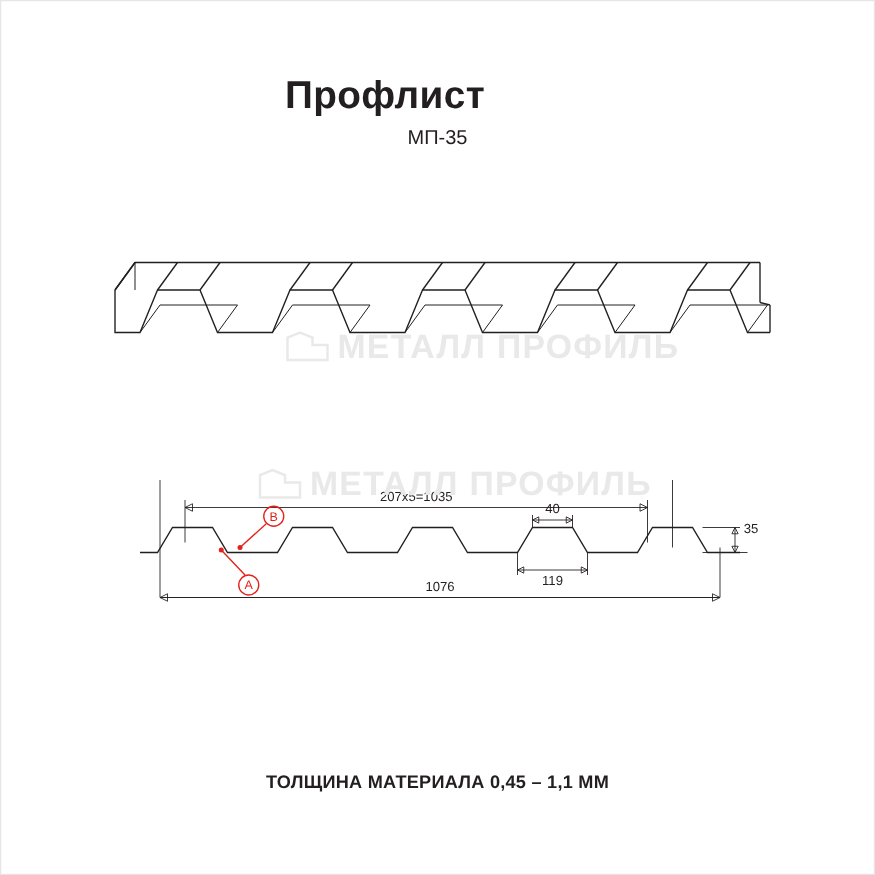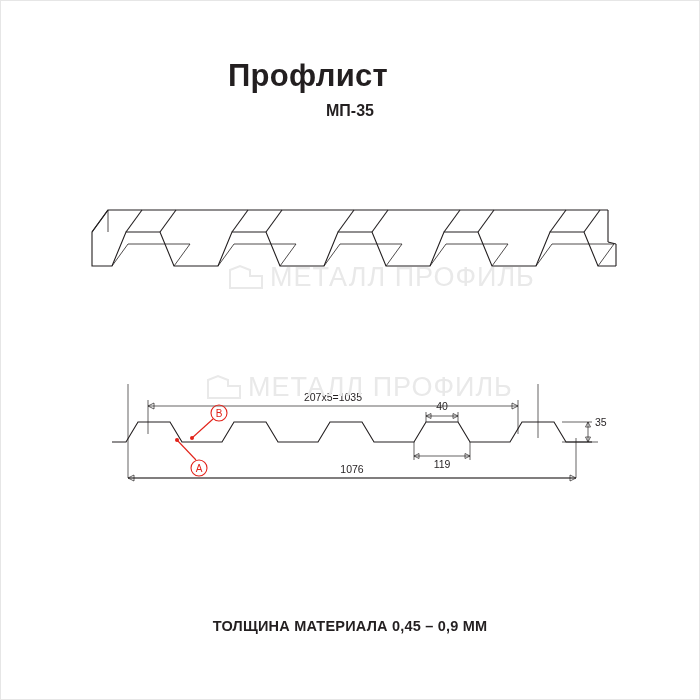--- a/index.html
+++ b/index.html
@@ -30,21 +30,21 @@
     font-size: 31px;
     font-weight: bold;
     letter-spacing: 0.3px;
   }
   .subtitle {
     position: absolute;
     left: 0; top: 102px;
     width: 700px;
     text-align: center;
     font-size: 16px;
-    font-weight: bold;
+    font-weight: normal;
   }
   .footer {
     position: absolute;
     left: 0; top: 618px;
     width: 700px;
     text-align: center;
     font-size: 14.5px;
     font-weight: bold;
     letter-spacing: 0.2px;
   }
@@ -55,21 +55,21 @@
   }
   .sec-wrap {
     position: absolute;
     left: 92px; top: 360px;
     width: 520px; height: 150px;
   }
   .wm {
     position: absolute;
     pointer-events: none;
     color: #e9e9e9;
-    font-weight: normal;
+    font-weight: bold;
     font-size: 27px;
     letter-spacing: 1px;
     white-space: nowrap;
     font-family: "Liberation Sans", sans-serif;
   }
   .wm1 { left: 228px; top: 262px; }
   .wm2 { left: 206px; top: 372px; }
   .wm .wmicon {
     display: inline-block;
     width: 36px; height: 26px;
@@ -240,13 +240,13 @@
     </g>
   </svg>
 </div>
 
 <div class="wm wm2">
   <svg class="wmicon" viewBox="0 0 36 26">
     <path d="M2 20 L2 6 L12 2 L22 6 L22 12 L34 12 L34 24 L2 24 Z" fill="none" stroke="#e9e9e9" stroke-width="2"></path>
   </svg><span>МЕТАЛЛ ПРОФИЛЬ</span>
 </div>
 
-<div class="footer">ТОЛЩИНА МАТЕРИАЛА 0,45 – 0,9 ММ</div>
+<div class="footer">ТОЛЩИНА МАТЕРИАЛА 0,45 – 1,1 ММ</div>
 
 </body></html>

